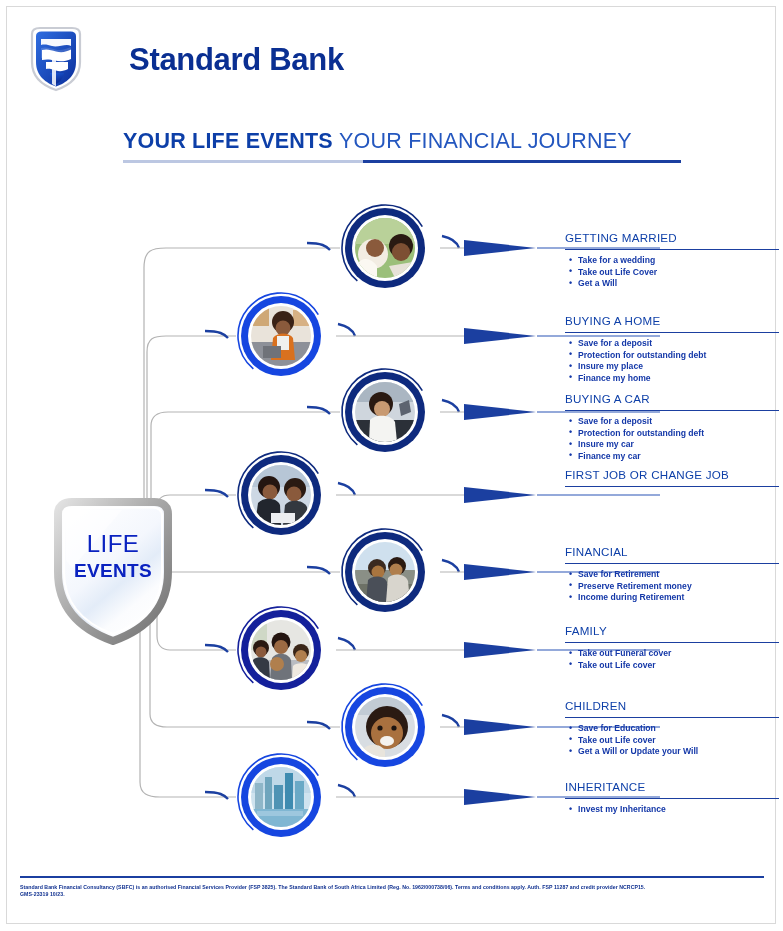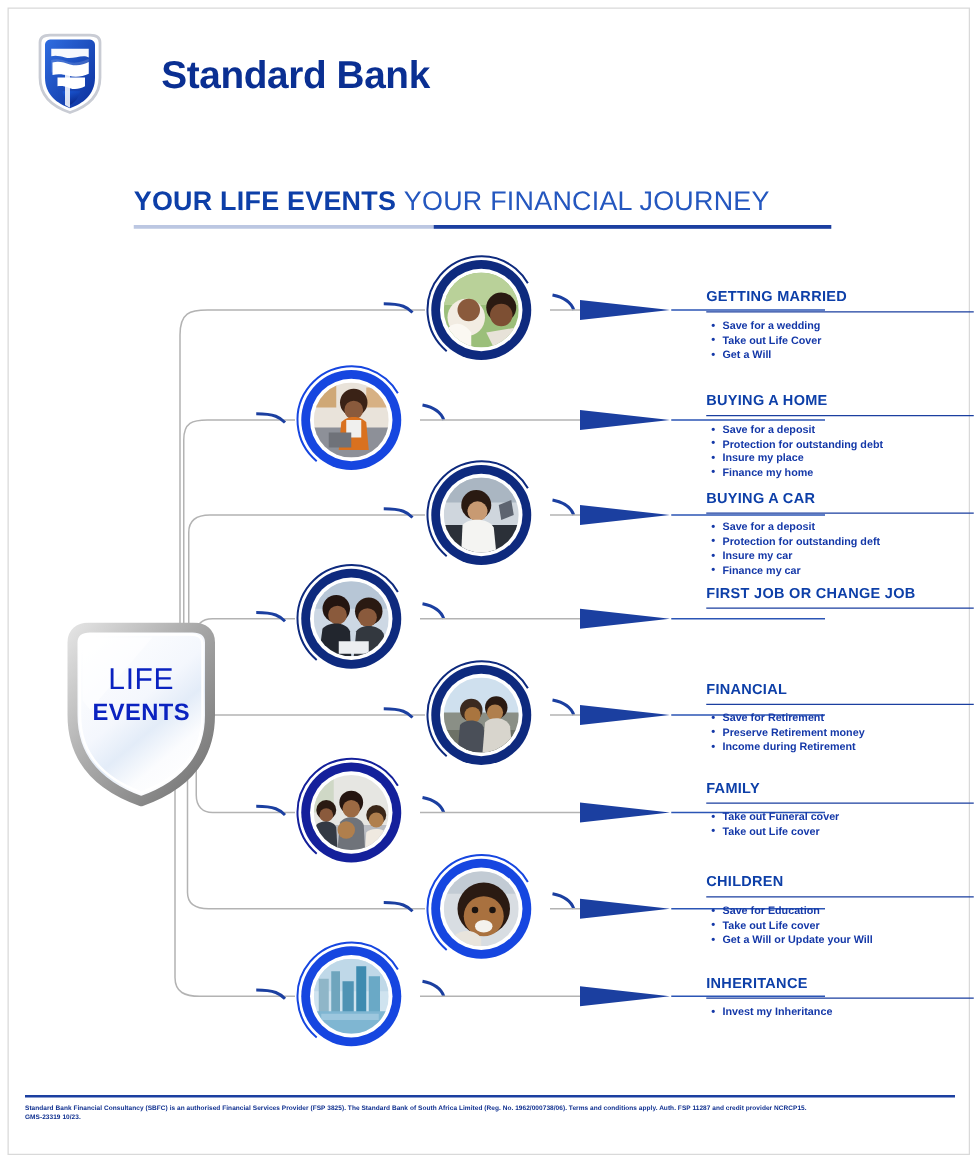--- a/index.html
+++ b/index.html
@@ -15,21 +15,21 @@
   .frame{position:absolute;left:6px;top:6px;width:770px;height:918px;
          border:1px solid #d9d9d9;box-sizing:border-box;}
 
   
   .logo{position:absolute;left:28px;top:26px;display:flex;align-items:center;gap:14px;}
   .logo-mark{width:56px;height:66px;position:relative;}
   .logo-word{font-size:31px;font-weight:bold;color:#0a2f92;letter-spacing:-0.3px;
              white-space:nowrap;line-height:1;margin-left:31px;}
 
   
-  .title-wrap{position:absolute;left:107px;top:131px;width:565px;margin-top:20px;}
+  .title-wrap{position:absolute;left:123px;top:131px;width:565px;}
   .title{font-size:21.5px;line-height:1;white-space:nowrap;}
   .t-bold{font-weight:bold;color:#0d3fa8;letter-spacing:.2px;}
   .t-light{font-weight:normal;color:#2457bf;letter-spacing:.2px;}
   .title-rule{position:relative;margin-top:7px;height:3px;width:558px;background:#bcc7e2;}
   .title-rule::after{content:"";position:absolute;left:240px;top:0;right:0;height:3px;background:#1b3fa0;}
 
   
   .wires{position:absolute;left:0;top:0;width:783px;height:931px;}
 
   
@@ -37,21 +37,21 @@
   .shield-label{position:absolute;left:0;top:34px;width:122px;text-align:center;
                 color:#0a22c0;line-height:1;}
   .shield-label .l1{display:block;font-size:24px;font-weight:normal;letter-spacing:.5px;}
   .shield-label .l2{display:block;font-size:19px;font-weight:bold;letter-spacing:.3px;margin-top:5px;}
 
   
   .node{position:absolute;width:96px;height:96px;}
 
   
   .block{position:absolute;left:565px;width:214px;}
-  .block h3{margin:0;font-size:11.6px;font-weight:bold;color:#0d3fa8;letter-spacing:.25px;
+  .block h3{margin:0;font-size:11.6px;font-weight:normal;color:#0d3fa8;letter-spacing:.25px;
             line-height:1.1;white-space:nowrap;}
   .block .rule{height:1.6px;background:#1b3fa0;margin-top:4px;width:214px;}
   .block ul{margin:5px 0 0 0;padding:0;list-style:none;}
   .block li{font-size:8.6px;color:#1438a8;line-height:11.4px;font-weight:bold;
             padding-left:13px;position:relative;white-space:nowrap;}
   .block li::before{content:"•";position:absolute;left:4px;top:-0.5px;font-size:9px;color:#1438a8;}
 
   
   .footer-rule{position:absolute;left:20px;top:876px;width:744px;height:2.2px;background:#1b3fa0;}
   .footer{position:absolute;left:20px;top:884px;width:748px;}
@@ -378,21 +378,21 @@
         <rect x="18" y="60" width="60" height="18" fill="#7fb6d2"></rect>
         <rect x="24" y="62" width="46" height="5" fill="#a9cfe2" opacity=".7"></rect>
       </g>
     </svg>
   </div>
 
   <div class="block" style="top:232px;">
     <h3>GETTING MARRIED</h3>
     <div class="rule"></div>
     <ul>
-      <li>Save for a wedding</li>
+      <li>Take for a wedding</li>
       <li>Take out Life Cover</li>
       <li>Get a Will</li>
     </ul>
   </div>
 
   <div class="block" style="top:315px;">
     <h3>BUYING A HOME</h3>
     <div class="rule"></div>
     <ul>
       <li>Save for a deposit</li>

